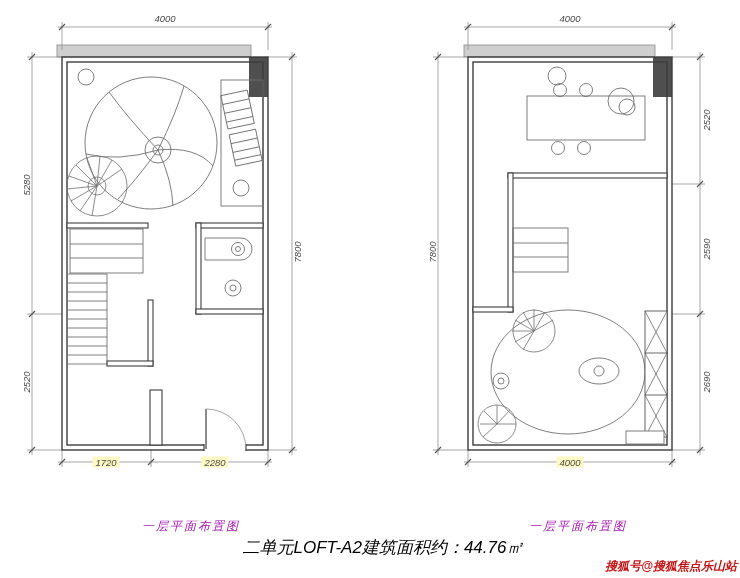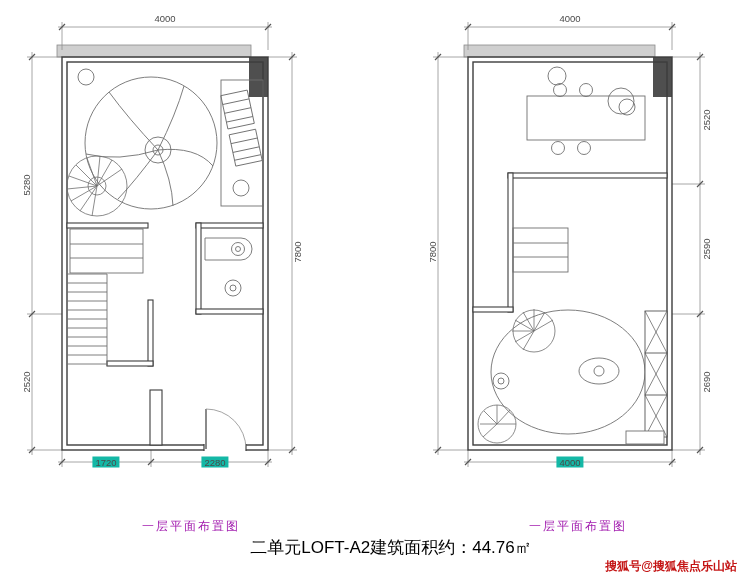--- a/index.html
+++ b/index.html
@@ -1,26 +1,26 @@
 <!DOCTYPE html>
 <html><head>
 <meta charset="utf-8">
 <style>
   html,body{margin:0;padding:0;background:#fff;}
   .page{position:relative;width:740px;height:574px;background:#ffffff;overflow:hidden;
-        font-family:"Liberation Sans","DejaVu Sans",sans-serif;}
+        font-family:"Liberation Sans","DejaVu Sans",sans-serif;font-style:italic;}
   .page svg{position:absolute;left:0;top:0;}
   .dim{position:absolute;font-size:9.5px;color:#4a4a4a;white-space:nowrap;
        transform:translate(-50%,-50%);}
   .dim.v{transform:translate(-50%,-50%) rotate(-90deg);}
-  .dim.bg{background:#14b8a6;padding:0 3px;}
+  .dim.bg{background:#fef9c3;padding:0 3px;}
   .plan-title{position:absolute;font-size:12px;color:#a21caf;letter-spacing:2px;white-space:nowrap;
        transform:translate(-50%,-50%);}
   .caption{position:absolute;font-size:17px;color:#000;white-space:nowrap;
-       transform:translate(-50%,-50%);margin-left:8px;}
+       transform:translate(-50%,-50%);}
   .watermark{position:absolute;font-size:12px;font-weight:bold;color:#c41414;white-space:nowrap;
        transform:translate(-100%,-50%);}
 </style>
 </head>
 <body>
 
 <div class="page">
 
   <svg width="740" height="578" viewBox="0 0 740 578">
 

